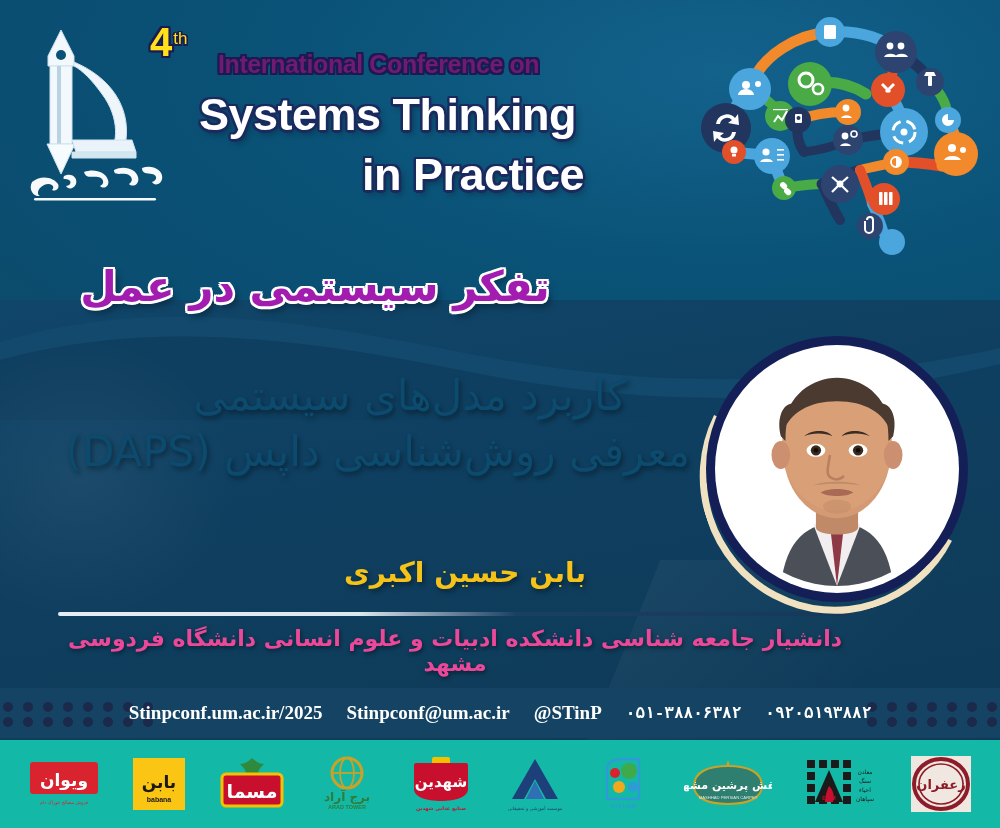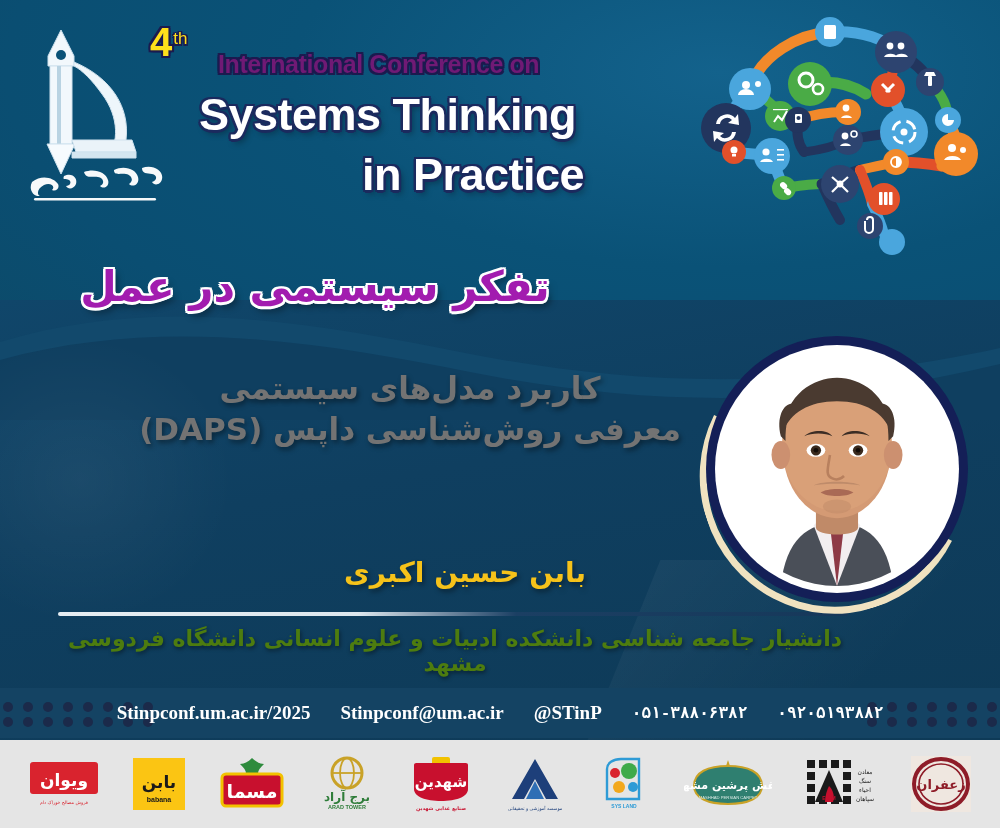--- a/index.html
+++ b/index.html
@@ -100,41 +100,41 @@
   .brain { position: absolute; right: 0px; top: -6px; width: 320px; height: 270px; }
   .brain svg { width: 320px; height: 270px; display: block; }
 
   
   .talk {
     position: absolute; left: 130px; top: 368px; width: 560px;
     direction: rtl; text-align: center;
     font-family: "DejaVu Sans", sans-serif;
   }
   .talk-line {
-    font-size: 31px; font-weight: bold; color: #737373;
+    font-size: 42px; font-weight: normal; color: #0c4a6e;
     line-height: 1.33; white-space: nowrap;
     text-shadow: 2px 3px 5px rgba(0,0,0,0.4);
   }
   .speaker {
     position: absolute; left: 240px; top: 556px; width: 450px;
     direction: rtl; text-align: center;
     font-family: "DejaVu Sans", sans-serif;
     font-size: 28px; font-weight: bold; color: #f5c21a;
     text-shadow: 2px 3px 5px rgba(0,0,0,0.4);
   }
   .rule {
     position: absolute; left: 58px; top: 612px; width: 790px; height: 4px;
     background: linear-gradient(90deg, #e6edf2 0%, #dde7ee 38%, #1b3f63 58%, #16385a 100%);
     border-radius: 2px;
   }
   .affil {
     position: absolute; left: 40px; top: 626px; width: 830px;
     direction: rtl; text-align: center;
     font-family: "DejaVu Sans", sans-serif;
-    font-size: 22px; font-weight: bold; color: #4d7c0f;
+    font-size: 22px; font-weight: bold; color: #ec4899;
     text-shadow: 1px 2px 4px rgba(0,0,0,0.45);
   }
 
   
   .portrait-wrap { position: absolute; left: 706px; top: 336px; width: 266px; height: 272px; }
   .portrait-arc {
     position: absolute; left: -6px; top: 6px; width: 266px; height: 272px;
     border-radius: 50%;
     border: 7px solid transparent;
     border-left-color: #f0e2c0; border-bottom-color: #f0e2c0;
@@ -161,33 +161,33 @@
     position: absolute; left: 0; top: 688px; width: 1000px; height: 50px;
     background: #144363;
     display: flex; align-items: center; justify-content: center;
   }
   .dots-left, .dots-right {
     position: absolute; top: 0; height: 50px; width: 180px;
   }
   .dots-left { left: 0; } .dots-right { right: 0; }
   .dots-left svg, .dots-right svg { width: 100%; height: 100%; display: block; }
   .contact-items {
-    position: relative; display: flex; align-items: center; gap: 30px;
+    position: relative; display: flex; align-items: center; gap: 24px;
     font-family: "Liberation Serif", serif;
     font-size: 19px; color: #ffffff; font-weight: bold;
     z-index: 2;
   }
   .contact-items .fa-num {
     font-family: Liberation Mono, monospace; font-size: 16px; font-weight: bold;
   }
 
   
   .sponsors {
     position: absolute; left: 0; top: 740px; width: 1000px; height: 88px;
-    background: #e5e5e5;
+    background: #14b8a6;
     display: flex; align-items: center; justify-content: space-between;
     padding: 0 28px;
   }
   .logo { height: 62px; display: flex; align-items: center; justify-content: center; }
   .logo svg { display: block; }
 </style>
 </head>
 <body>
 
 <div id="poster">

